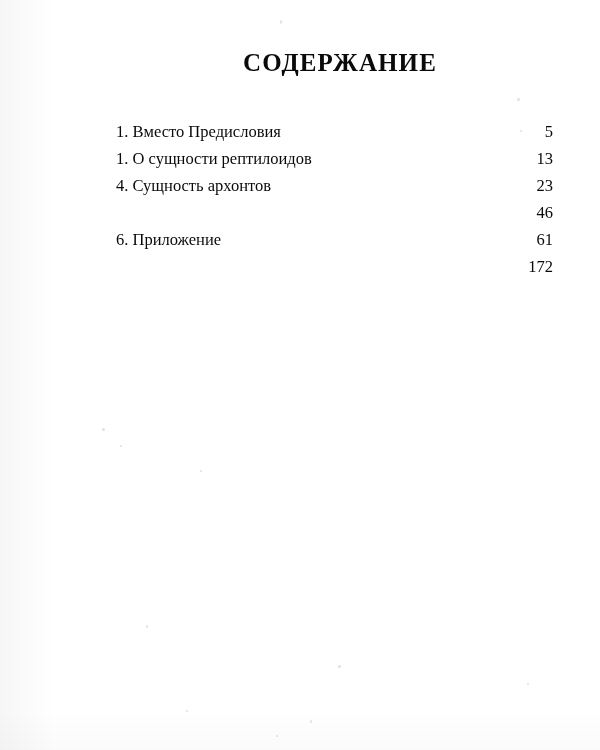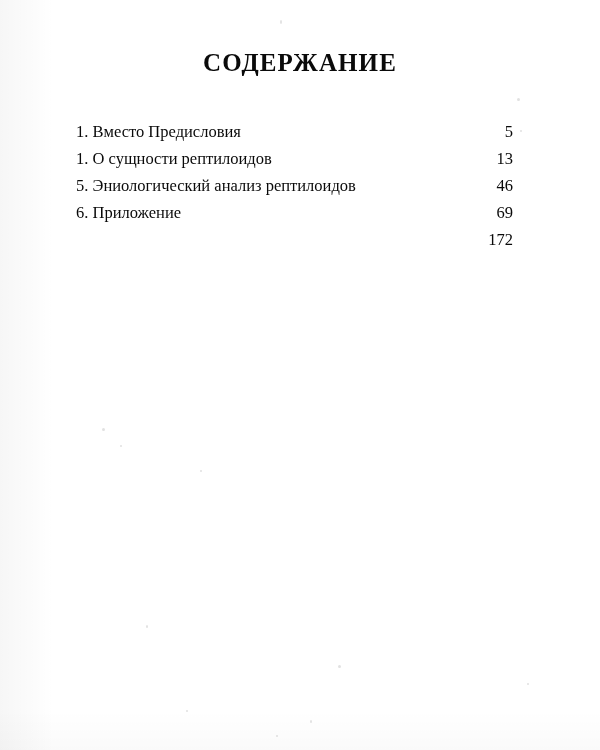--- a/index.html
+++ b/index.html
@@ -40,20 +40,21 @@
     position: absolute;
     left: 0; bottom: 0;
     width: 600px; height: 40px;
     background: linear-gradient(to top, rgba(0,0,0,.02), rgba(0,0,0,0));
   }
 
   .page {
     position: absolute;
     inset: 0;
     z-index: 2;
+    margin-left: 40px;
   }
 
   .toc-title {
     position: absolute;
     top: 48px;
     left: 0;
     width: 600px;
     text-align: center;
     font-size: 25px;
     font-weight: bold;
@@ -119,29 +120,33 @@
       <div class="toc-entry flush">
         <span class="toc-label">1. Вместо Предисловия</span>
         <span class="toc-leader"></span>
         <span class="toc-page">5</span>
       </div>
       <div class="toc-entry">
         <span class="toc-label">1. О сущности рептилоидов</span>
         <span class="toc-leader"></span>
         <span class="toc-page">13</span>
       </div>
+      <div class="toc-entry">
+        <span class="toc-label">4. Сущность архонтов</span>
+        <span class="toc-leader"></span>
+        <span class="toc-page">23</span>
+      </div>
       <div class="toc-entry flush">
-        <span class="toc-label">5. Эниологический анализ рептилоидов</span>
         <span class="toc-leader"></span>
         <span class="toc-page">46</span>
       </div>
       <div class="toc-entry">
         <span class="toc-label">6. Приложение</span>
         <span class="toc-leader"></span>
-        <span class="toc-page">69</span>
+        <span class="toc-page">61</span>
       </div>
       <div class="toc-entry">
         <span class="toc-leader"></span>
         <span class="toc-page">172</span>
       </div>
     </div>
 
 </div>
 
 <div class="scan-noise">

